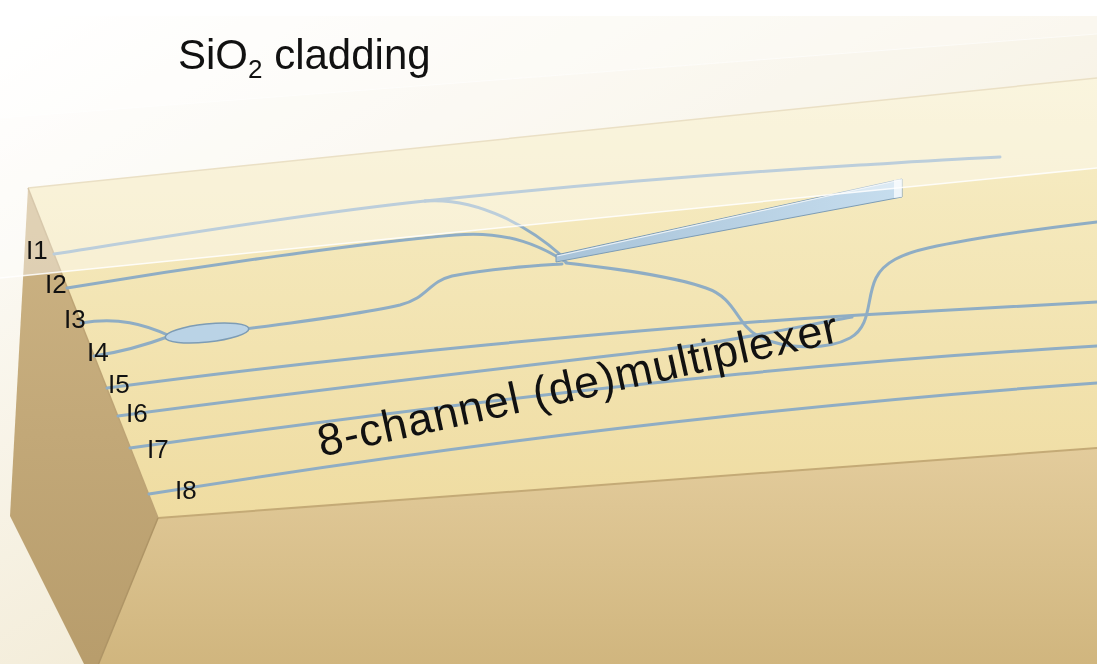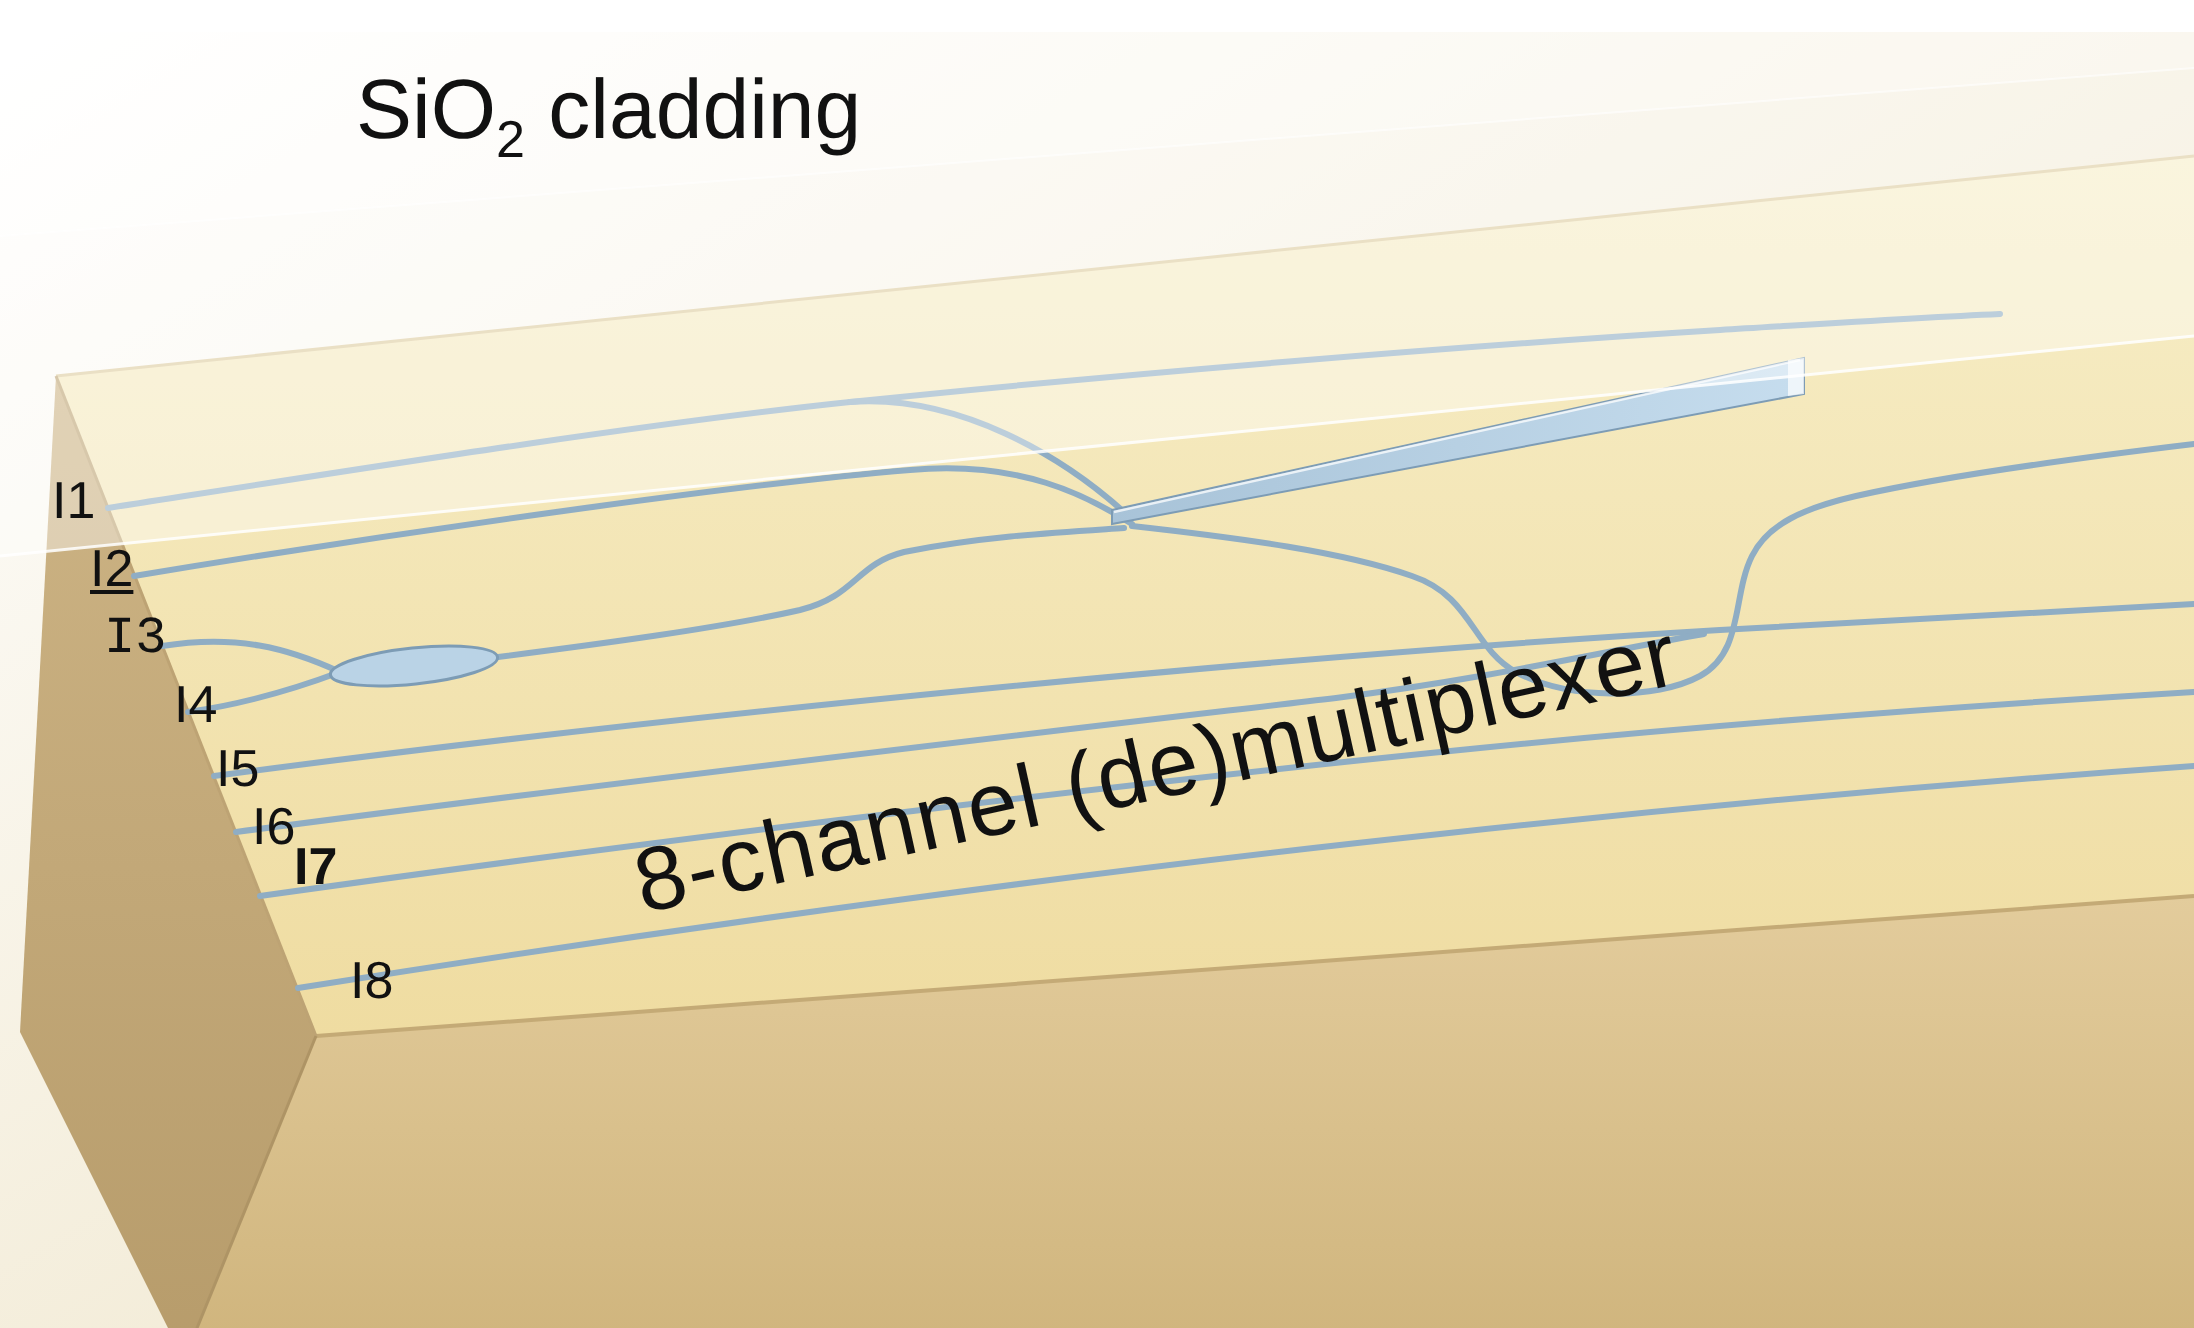--- a/index.html
+++ b/index.html
@@ -96,21 +96,21 @@
       <path d="M 0 102 L 1097 18" stroke="rgba(255,255,255,0.6)" stroke-width="1" fill="none"></path>
     </g>
   </svg>
 
   <div class="lbl formula-label" id="cladding-label"><span>SiO</span><sub>2</sub><span> cladding</span></div>
 
 
   <div class="lbl" id="device-label">8-channel (de)multiplexer</div>
 
   <span class="lbl input-label" style="left:26px;  top:221px;">I1</span>
-  <span class="lbl input-label" style="left:45px;  top:255px;text-decoration:underline;">I2</span>
-  <span class="lbl input-label" style="left:52px;  top:290px;font-family:Liberation Mono, monospace;">I3</span>
+  <span class="lbl input-label" style="left:45px;  top:255px;">I2</span>
+  <span class="lbl input-label" style="left:64px;  top:290px;">I3</span>
   <span class="lbl input-label" style="left:87px;  top:323px;">I4</span>
   <span class="lbl input-label" style="left:108px; top:355px;">I5</span>
   <span class="lbl input-label" style="left:126px; top:384px;">I6</span>
-  <span class="lbl input-label" style="left:147px; top:404px;font-weight:bold;">I7</span>
+  <span class="lbl input-label" style="left:147px; top:420px;">I7</span>
   <span class="lbl input-label" style="left:175px; top:461px;text-align:right;">I8</span>
 
 </div>
 
 </body></html>

